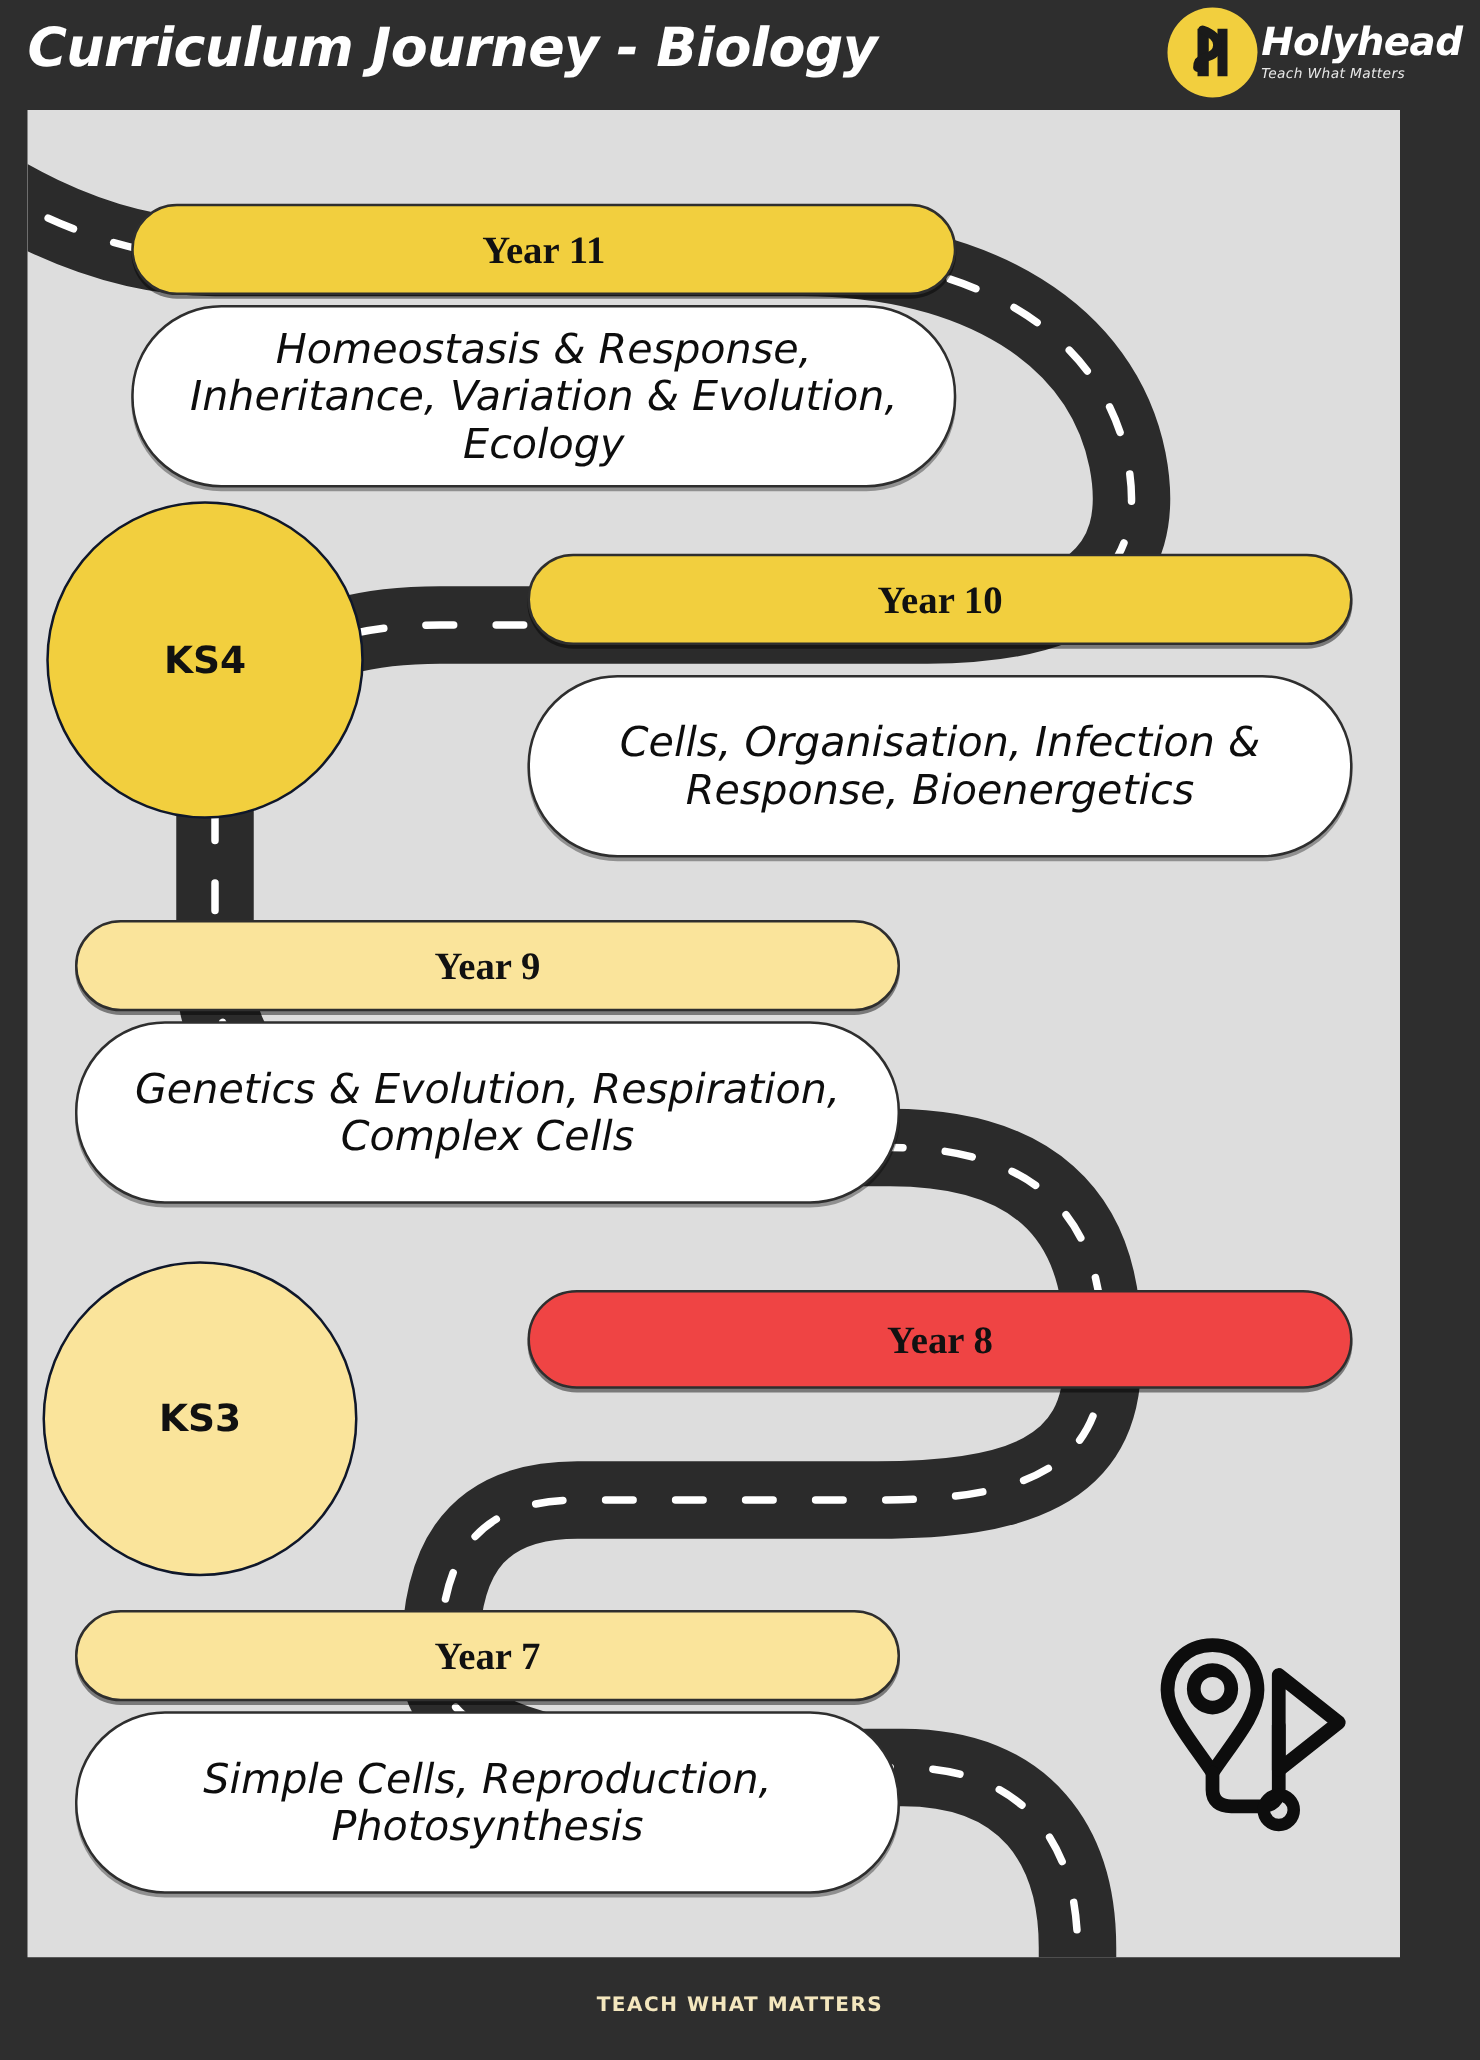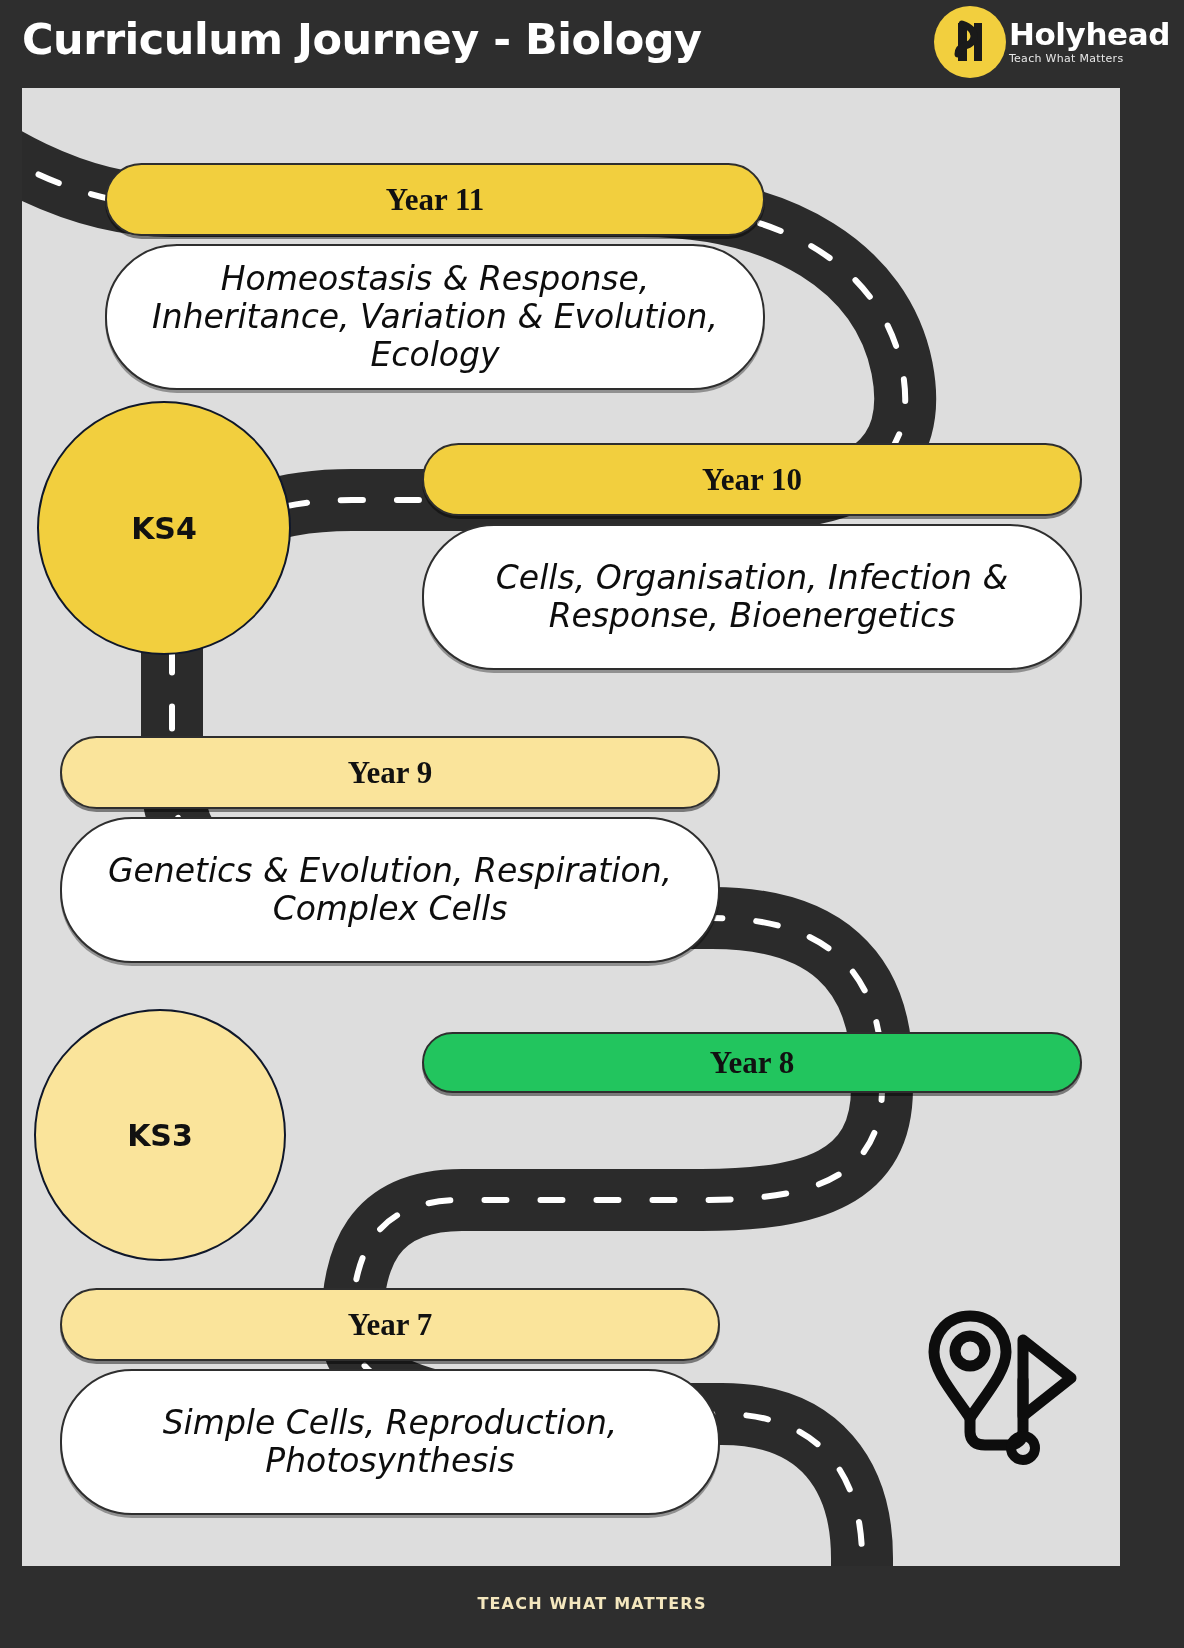--- a/index.html
+++ b/index.html
@@ -8,20 +8,21 @@
     background:#2e2e2e;
     font-family:"Liberation Sans", sans-serif;
     overflow:hidden;
     position:relative;
   }
 
   
   .header{
     position:absolute;left:0;top:0;width:1184px;height:88px;
     background:#2e2e2e;
+    font-style:italic;
   }
   .header-title{
     position:absolute;left:22px;top:14px;
     font-size:43px;font-weight:bold;color:#ffffff;
     letter-spacing:-0.5px;white-space:nowrap;
     font-family:"DejaVu Sans", sans-serif;
   }
   .logo-wrap{
     position:absolute;right:14px;top:6px;
     display:flex;align-items:center;gap:3px;
@@ -89,26 +90,26 @@
     box-sizing:border-box;
     padding:6px 30px;
     font-style:italic;
   }
 
   
   #pill-y11{left:83px;top:75px;width:660px;height:73px;background:#F2CF3E;}
   #desc-y11{left:83px;top:156px;width:660px;height:146px;}
   
   #pill-y10{left:400px;top:355px;width:660px;height:73px;background:#F2CF3E;}
-  #desc-y10{left:400px;top:436px;width:660px;height:146px;}
+  #desc-y10{left:400px;top:452px;width:660px;height:146px;}
   
   #pill-y9{left:38px;top:648px;width:660px;height:73px;background:#FAE49B;}
   #desc-y9{left:38px;top:729px;width:660px;height:146px;}
   
-  #pill-y8{left:400px;top:944px;width:660px;height:61px;background:#22c55e;}
+  #pill-y8{left:400px;top:944px;width:660px;height:79px;background:#ef4444;}
   #desc-y8{left:400px;top:1025px;width:660px;height:146px;}
   
   #pill-y7{left:38px;top:1200px;width:660px;height:73px;background:#FAE49B;}
   #desc-y7{left:38px;top:1281px;width:660px;height:146px;}
 
   
   .route-icon{position:absolute;left:900px;top:1210px;width:160px;height:170px;}
 
   
   .footer{

